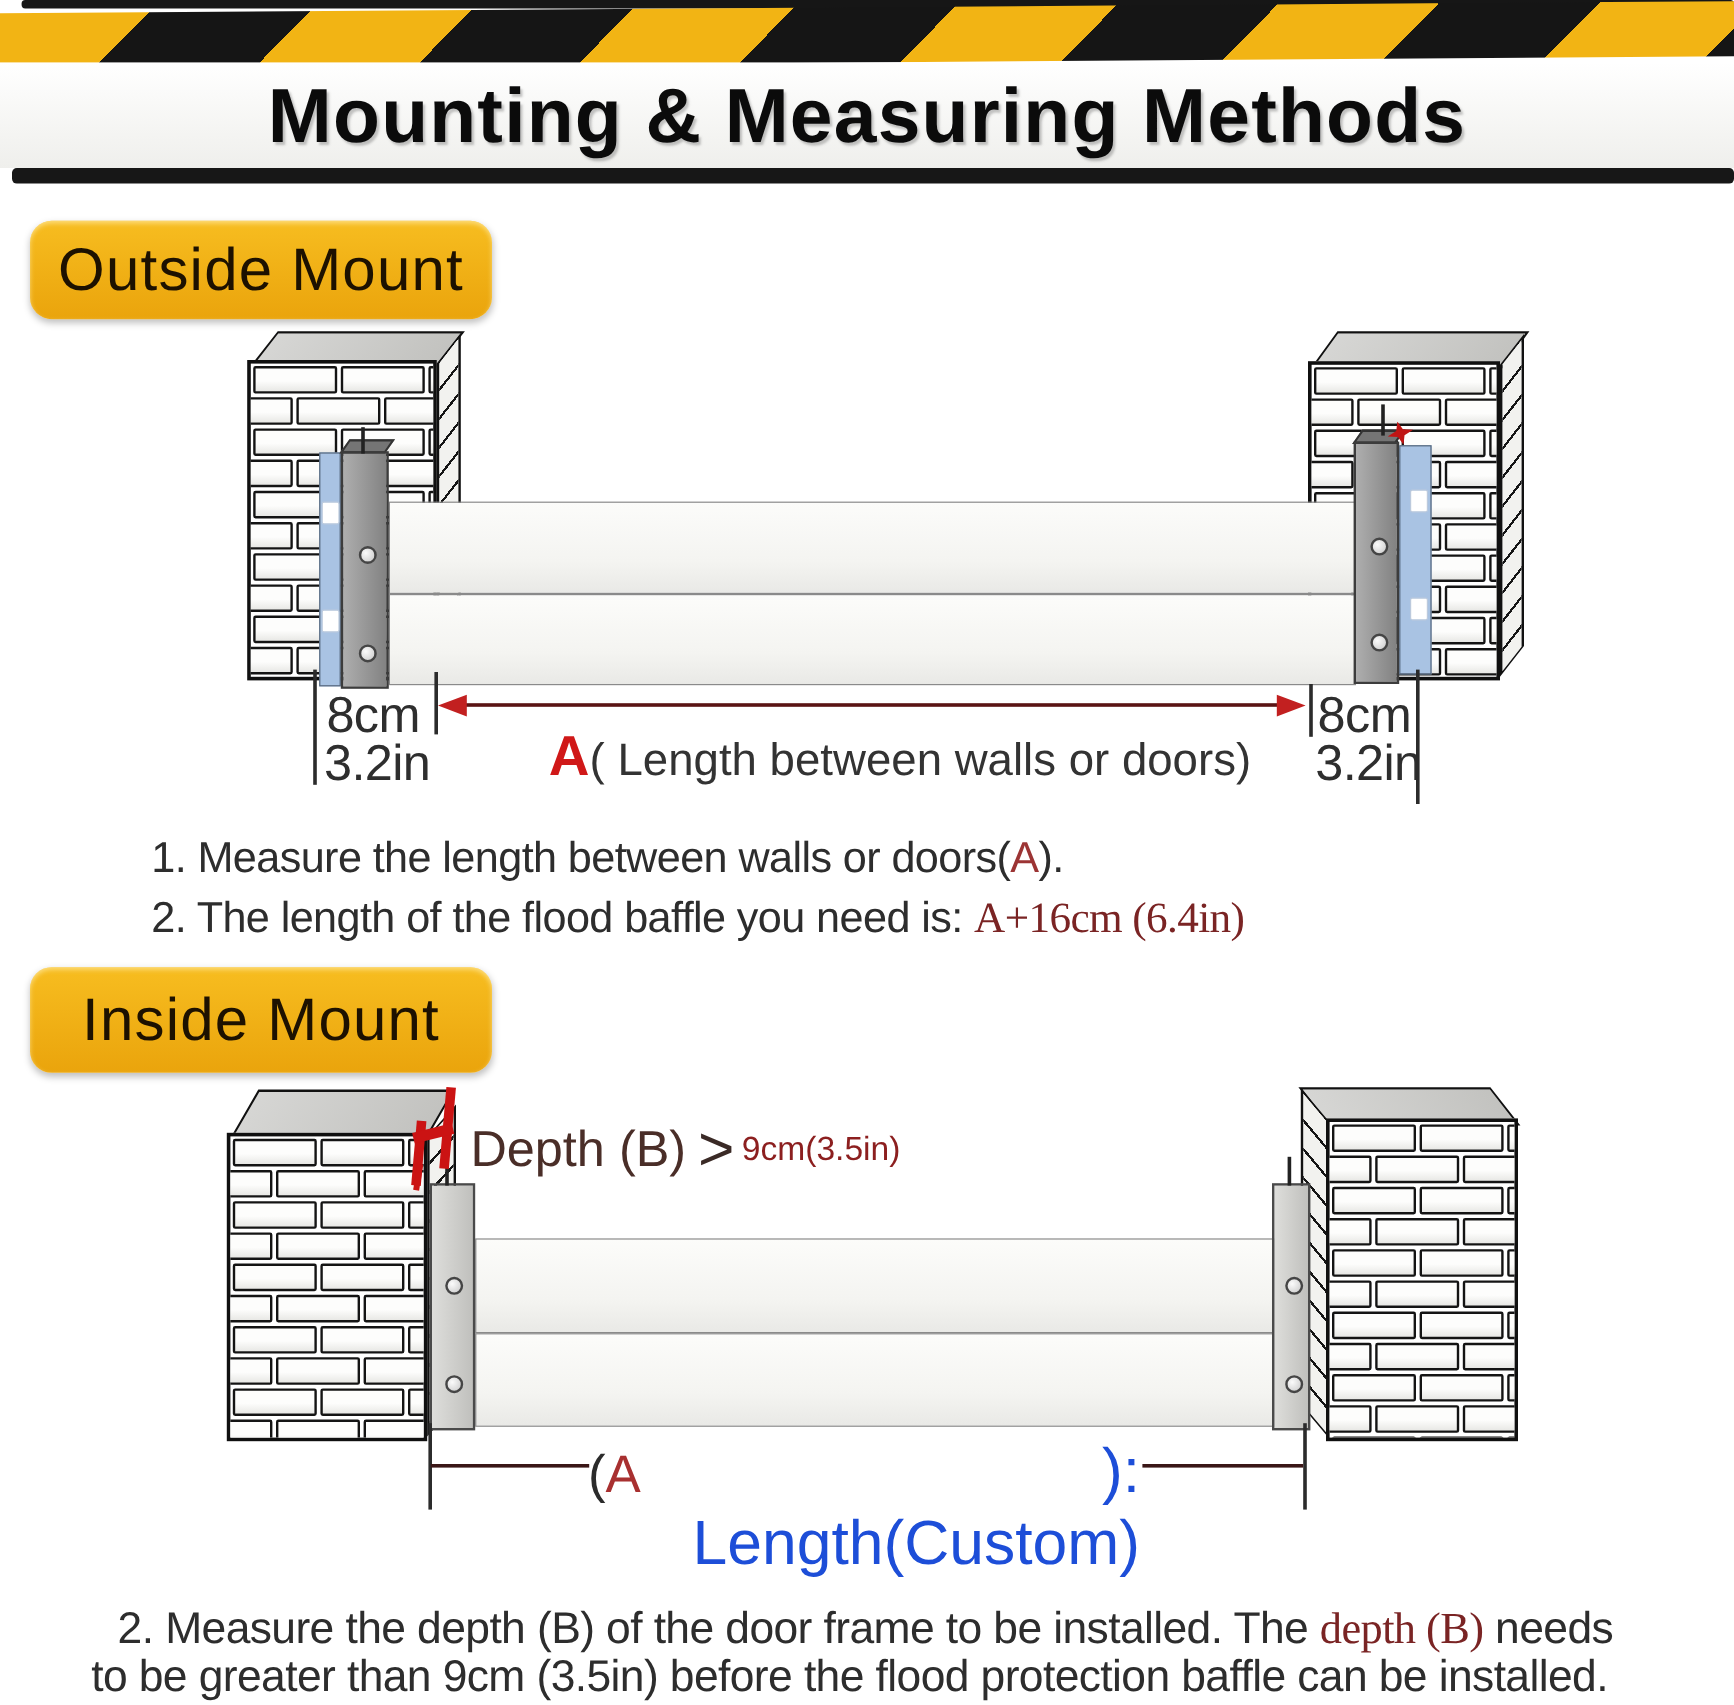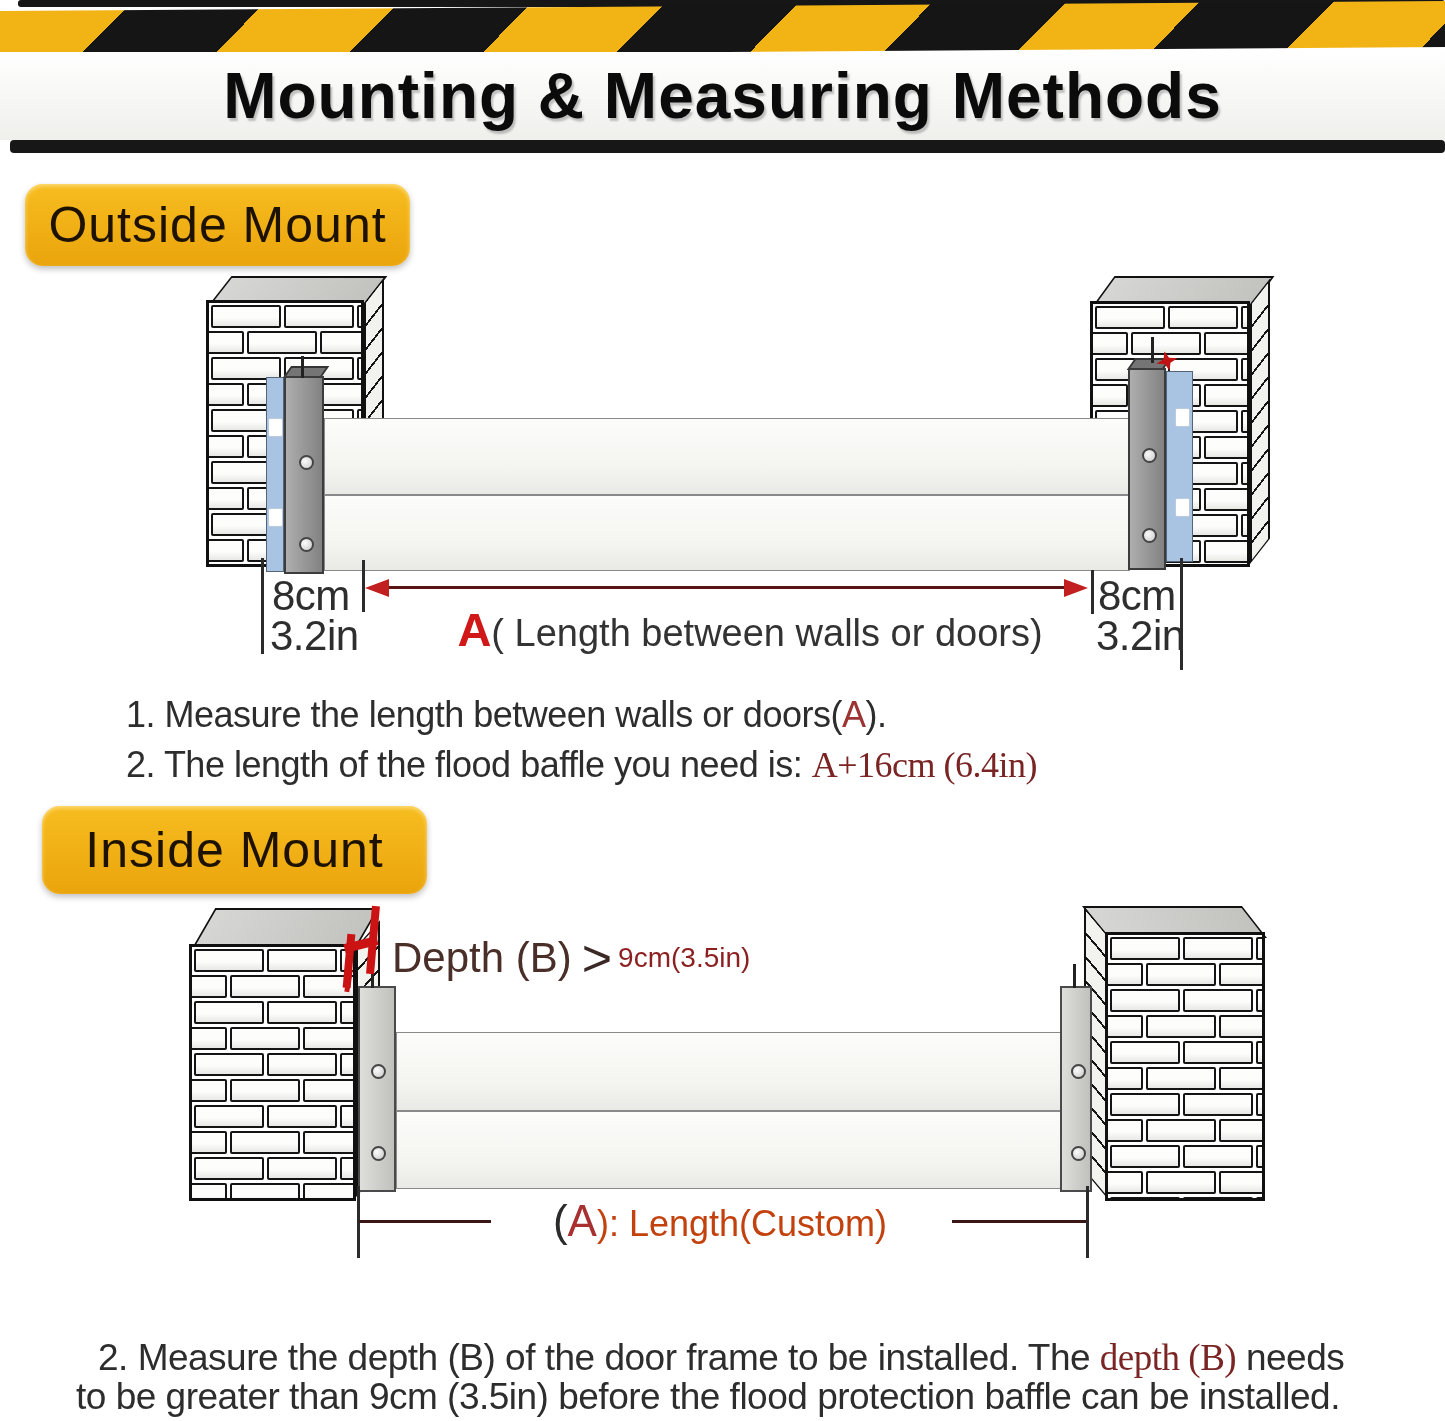--- a/index.html
+++ b/index.html
@@ -250,21 +250,21 @@
     <span style="font-size:38px;">( Length between walls or doors)</span>
   </div>
 
   <div class="abs step" style="left:126px;top:694px;">
     <span>1. Measure the length between walls or doors(</span><span class="reda">A</span><span>).</span>
   </div>
   <div class="abs step" style="left:126px;top:744px;">
     <span>2. The length of the flood baffle you need is: </span><span class="maroon">A+16cm (6.4in)</span>
   </div>
 
-  <div class="abs badge" style="left:42px;top:806px;width:385px;height:88px;">
+  <div class="abs badge" style="left:25px;top:806px;width:385px;height:88px;">
     <span>Inside Mount</span>
   </div>
 
   <div class="abs topface" style="left:191px;top:908px;width:160px;height:38px;transform:skewX(-30deg);transform-origin:left bottom;"></div>
   <div class="abs face" style="left:189px;top:944px;width:167px;height:257px;">
       <div class="brick-row">
         <div class="brick"></div>
         <div class="brick"></div>
         <div class="brick"></div>
       </div>
@@ -403,21 +403,21 @@
     </div>
   <div class="abs hatch" style="left:1084px;top:934px;width:23px;height:264px;transform:skewY(50deg);transform-origin:right top;"></div>
 
   <div class="abs tick" style="left:357px;top:1186px;height:72px;z-index:5;"></div>
   <div class="abs tick" style="left:1086px;top:1186px;height:72px;z-index:5;"></div>
   <div class="abs redline" style="left:359px;top:1220px;width:132px;z-index:5;"></div>
   <div class="abs redline" style="left:952px;top:1220px;width:134px;z-index:5;"></div>
   <div class="abs spanlabel" style="left:490px;top:1196px;width:460px;">
     <span style="font-size:44px;color:#2b2b2b;">(</span>
     <span style="font-size:44px;color:#a83030;">A</span>
-    <span style="font-size:36px;color:#c2410c;">): Length(Custom)</span>
+    <span style="font-size:52px;color:#1d4ed8;text-align:right;">): Length(Custom)</span>
   </div>
 
   <div class="abs step" style="left:98px;top:1336px;font-size:37px;text-align:center;">
     <span>2. Measure the depth (B) of the door frame to be installed. The </span><span class="maroon">depth (B)</span><span> needs</span>
   </div>
   <div class="abs step" style="left:76px;top:1376px;font-size:37px;">
     <span>to be greater than 9cm (3.5in) before the flood protection baffle can be installed.</span>
   </div>
 
 </div>

